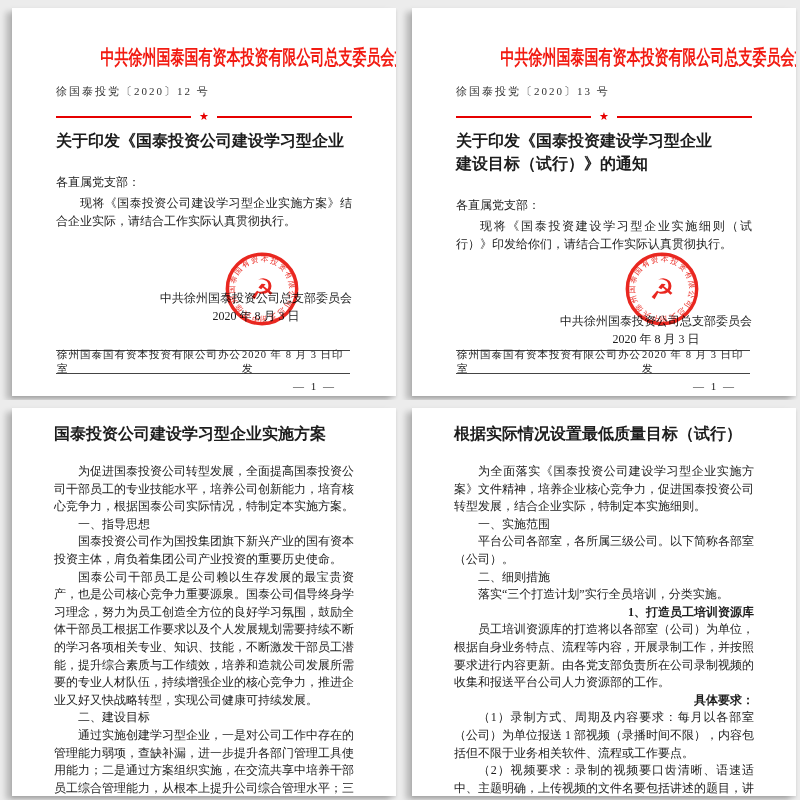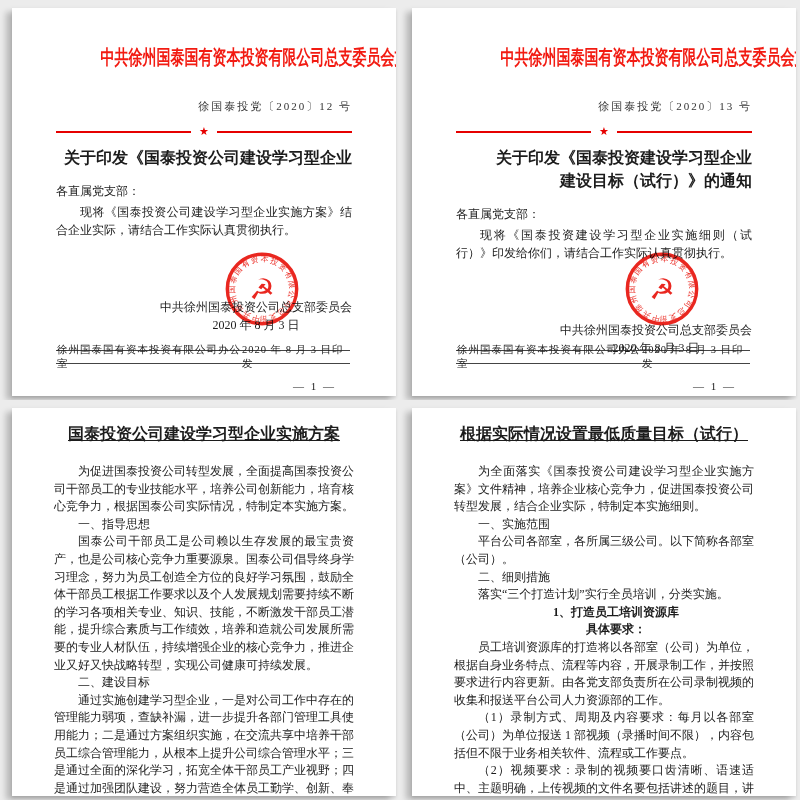--- a/index.html
+++ b/index.html
@@ -42,50 +42,50 @@
     font-weight:bold;
     font-size:20px;
     color:var(--header-red);
     white-space:nowrap;
     text-align:center;
     transform:scaleX(0.70);
     transform-origin:center;
     letter-spacing:0px;
   }
   .doc-num{
-    margin-top:28px;
-    text-align:right;
+    margin-top:13px;
+    text-align:left;
     font-size:11px;
     letter-spacing:2px;
     color:#333;
   }
   .rule{
     margin-top:13px;
     display:flex;
     align-items:center;
     height:10px;
   }
   .rule .bar{flex:1;height:2px;background:var(--rule-red);}
   .rule .star{
     color:var(--rule-red);
     font-size:11px;
     line-height:10px;
     padding:0 8px;
     font-family:"DejaVu Sans",sans-serif;
   }
   .notice-title{
     margin-top:9px;
-    text-align:right;
+    text-align:left;
     font-weight:bold;
     font-size:16px;
     line-height:23px;
-    font-family:Liberation Sans, sans-serif;
+    font-family:Liberation Mono, monospace;
   }
   .salutation{
-    margin-top:14px;
+    margin-top:20px;
     font-size:12px;
     line-height:17px;
   }
   .notice-body{
     margin-top:3px;
     font-size:12px;
     line-height:18px;
     text-indent:2em;
     text-align:justify;
   }
@@ -107,57 +107,56 @@
     opacity:0.92;
   }
   .footer-bar{
     position:absolute;
     left:44px;right:46px;top:342px;
     border-top:1px solid #444;
     border-bottom:1px solid #444;
     display:flex;
     justify-content:space-between;
     align-items:center;
-    height:14px;
+    height:24px;
     font-size:10.5px;
     letter-spacing:1px;
     color:#222;
     padding:0 1px;
   }
   .page-no{
     position:absolute;
     right:60px;top:372px;
     font-size:11px;
     letter-spacing:2px;
     color:#222;
   }
   
   .page-doc{padding:15px 42px 0;}
   .doc-title{
-    text-align:center;
+    text-align:left;
     font-weight:bold;
     font-size:16px;
     line-height:22px;
-    text-decoration:underline;
   }
   .doc-body{margin-top:18px;}
   .para{
     font-size:12px;
     line-height:17.6px;
     text-indent:2em;
     text-align:justify;
   }
   .para.heading{
     font-weight:normal;
     font-family:"Liberation Sans","DejaVu Sans",sans-serif;
     text-align:left;
   }
   .para.subheading{
     font-weight:bold;
-    text-align:center;
+    text-align:right;
   }
   .seal-ring-text{
     font-size:8.2px;
     fill:var(--seal-red);
     letter-spacing:1.5px;
     font-family:"Liberation Sans","DejaVu Sans",sans-serif;
   }
   .seal-emblem{
     font-size:30px;
     fill:var(--seal-red);
@@ -245,38 +244,39 @@
       <div class="page-no">— 1 —</div>
     </div>
   </div>
 
   <div class="quad">
     <div class="page page-doc">
       <div class="doc-title">国泰投资公司建设学习型企业实施方案</div>
       <div class="doc-body">
           <div class="para body">为促进国泰投资公司转型发展，全面提高国泰投资公司干部员工的专业技能水平，培养公司创新能力，培育核心竞争力，根据国泰公司实际情况，特制定本实施方案。</div>
           <div class="para heading">一、指导思想</div>
+          <div class="para body">国泰投资公司作为国投集团旗下新兴产业的国有资本投资主体，肩负着集团公司产业投资的重要历史使命。</div>
           <div class="para body">国泰公司干部员工是公司赖以生存发展的最宝贵资产，也是公司核心竞争力重要源泉。国泰公司倡导终身学习理念，努力为员工创造全方位的良好学习氛围，鼓励全体干部员工根据工作要求以及个人发展规划需要持续不断的学习各项相关专业、知识、技能，不断激发干部员工潜能，提升综合素质与工作绩效，培养和造就公司发展所需要的专业人材队伍，持续增强企业的核心竞争力，推进企业又好又快战略转型，实现公司健康可持续发展。</div>
           <div class="para heading">二、建设目标</div>
           <div class="para body">通过实施创建学习型企业，一是对公司工作中存在的管理能力弱项，查缺补漏，进一步提升各部门管理工具使用能力；二是通过方案组织实施，在交流共享中培养干部员工综合管理能力，从根本上提升公司综合管理水平；三是通过全面的深化学习，拓宽全体干部员工产业视野；四是通过加强团队建设，努力营造全体员工勤学、创新、奉献的良好氛围，最终形成开放、共享、创</div>
         </div>
     </div>
   </div>
 
   <div class="quad">
     <div class="page page-doc">
       <div class="doc-title">根据实际情况设置最低质量目标（试行）</div>
       <div class="doc-body">
           <div class="para body">为全面落实《国泰投资公司建设学习型企业实施方案》文件精神，培养企业核心竞争力，促进国泰投资公司转型发展，结合企业实际，特制定本实施细则。</div>
           <div class="para heading">一、实施范围</div>
           <div class="para body">平台公司各部室，各所属三级公司。以下简称各部室（公司）。</div>
           <div class="para heading">二、细则措施</div>
           <div class="para body">落实“三个打造计划”实行全员培训，分类实施。</div>
           <div class="para subheading">1、打造员工培训资源库</div>
+          <div class="para body">员工培训资源库的打造将以各部室（公司）为单位，根据自身业务特点、流程等内容，开展录制工作，并按照要求进行内容更新。由各党支部负责所在公司录制视频的收集和报送平台公司人力资源部的工作。</div>
           <div class="para subheading">具体要求：</div>
-          <div class="para body">员工培训资源库的打造将以各部室（公司）为单位，根据自身业务特点、流程等内容，开展录制工作，并按照要求进行内容更新。由各党支部负责所在公司录制视频的收集和报送平台公司人力资源部的工作。</div>
           <div class="para body">（1）录制方式、周期及内容要求：每月以各部室（公司）为单位报送 1 部视频（录播时间不限），内容包括但不限于业务相关软件、流程或工作要点。</div>
           <div class="para body">（2）视频要求：录制的视频要口齿清晰、语速适中、主题明确，上传视频的文件名要包括讲述的题目，讲述人的单位、部门、职务和姓名等内容。视频质量由各党支部自行把握，根据实际情况设置最低质量目标。</div>
         </div>
     </div>
   </div>
 
 </div>
 
 </body></html>

